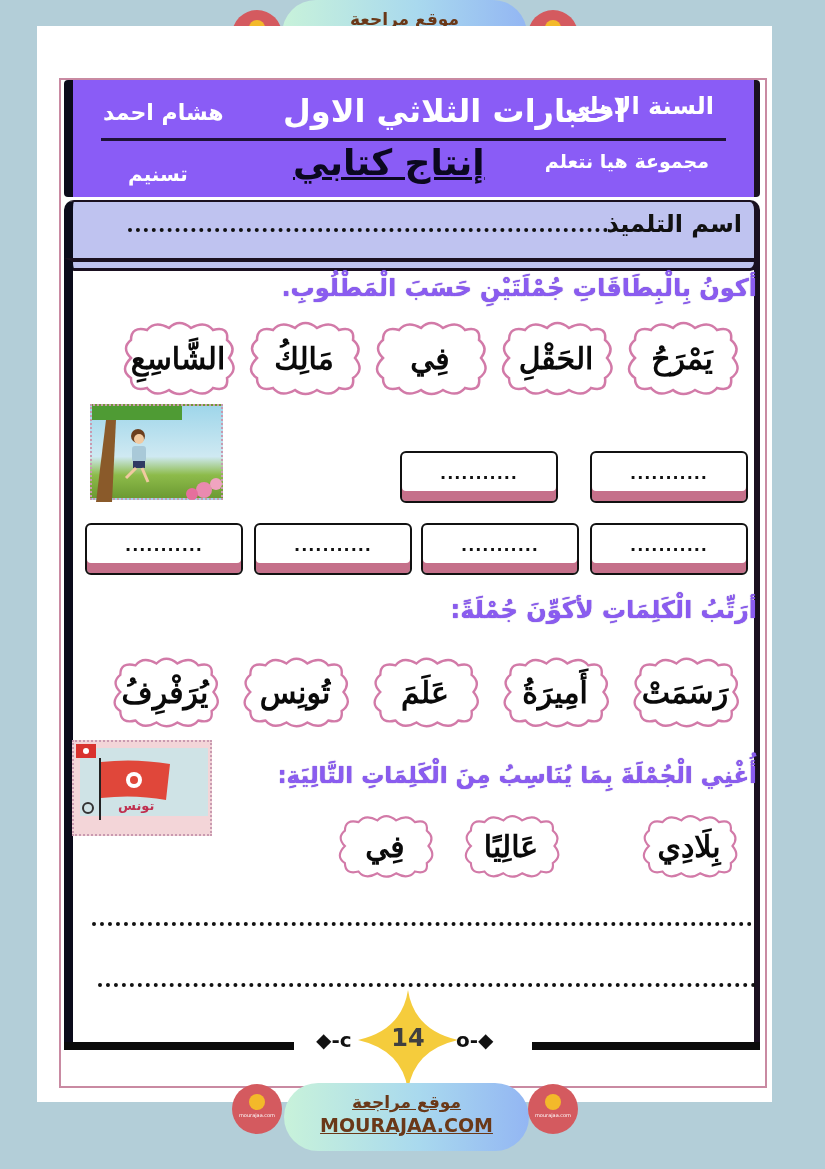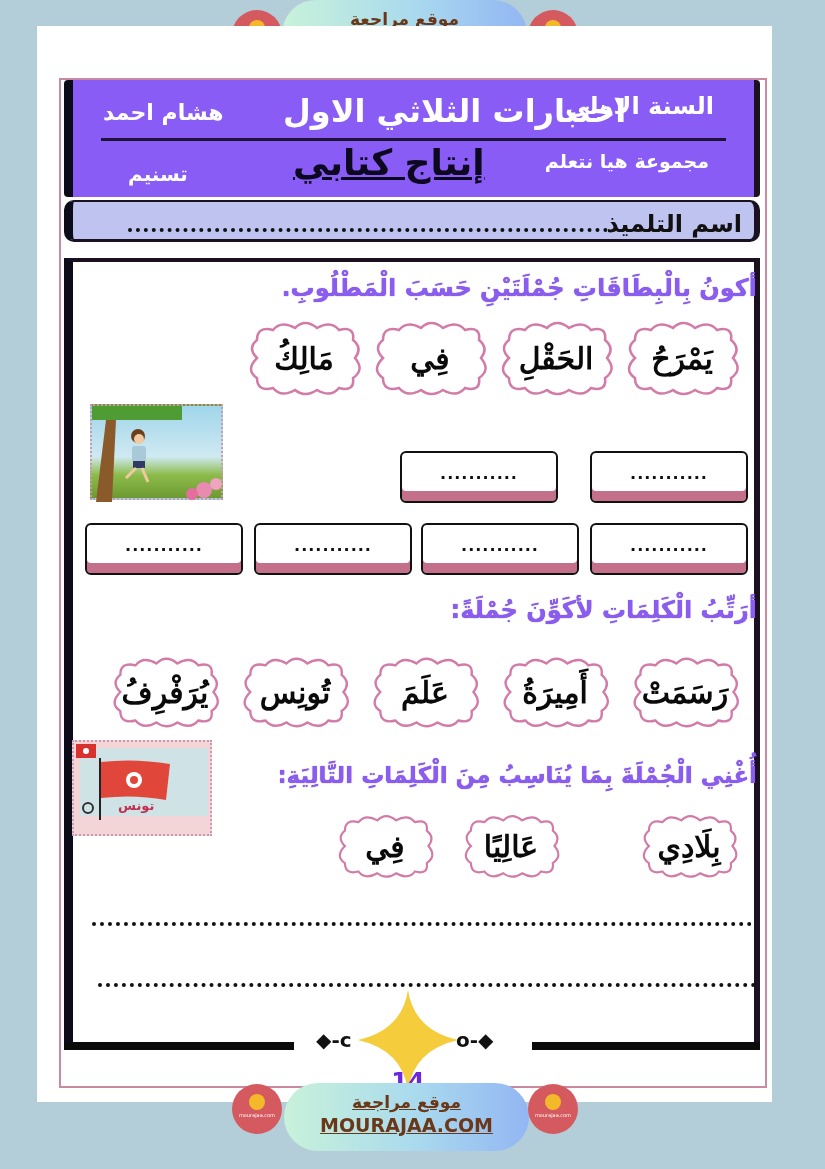--- a/index.html
+++ b/index.html
@@ -31,21 +31,21 @@
   }
   .h-text { position: absolute; font-family: "DejaVu Sans", sans-serif; font-weight: bold; white-space: nowrap; direction: rtl; }
   .h-level { right: 40px; top: 12px; font-size: 24px; }
   .h-exams { left: 210px; top: 12px; font-size: 32px; }
   .h-author { left: 30px; top: 20px; font-size: 22px; }
   .h-group { right: 45px; top: 70px; font-size: 19px; }
   .h-subject { left: 220px; top: 62px; font-size: 36px; color: #0b0820; text-decoration: underline; text-decoration-thickness: 3px; }
   .h-sub2 { left: 55px; top: 82px; font-size: 20px; }
   
   .name-bar {
-    position: absolute; left: 64px; top: 200px; width: 696px; height: 42px;
+    position: absolute; left: 64px; top: 200px; width: 696px; height: 71px;
     background: #bfc3f0;
     border-left: 9px solid #0b0b1a; border-right: 6px solid #1a1020;
     border-top: 2px solid #1a1020; border-bottom: 3px solid #1a1020;
     border-radius: 10px;
     text-align: right;
   }
   .name-label { position: absolute; right: 12px; top: 8px; font-size: 24px; font-weight: bold; color: #111; direction: rtl; }
   .name-dots { position: absolute; left: 55px; top: 26px; width: 480px; border-bottom: 4px dotted #111; }
   
   .main-box {
@@ -74,21 +74,21 @@
     display: flex; align-items: center; justify-content: center;
     font-size: 16px; letter-spacing: 1px; color: #111; font-weight: bold;
     padding-bottom: 8px;
   }
   .pic {
     position: absolute; border: 2px dotted #c99ab0;
   }
   .write-line { position: absolute; border-bottom: 4px dotted #111; }
   
   .star { position: absolute; left: 358px; top: 990px; width: 100px; height: 100px; }
-  .pg-num { position: absolute; left: 388px; top: 1024px; width: 40px; text-align: center; font-size: 24px; font-weight: bold; color: #6d28d9; margin-top: 44px; }
+  .pg-num { position: absolute; left: 388px; top: 1024px; width: 40px; text-align: center; font-size: 24px; font-weight: bold; color: #404040; }
   .pg-deco { position: absolute; font-size: 20px; color: #111; font-weight: bold; }
   
   .site-pill {
     position: absolute; width: 245px; height: 68px; border-radius: 34px;
     background: linear-gradient(90deg, #c8f2da 0%, #a9d9ee 55%, #93b6f3 100%);
     text-align: center; color: #6a3818; font-weight: bold;
   }
   .site-pill .ar { display: block; font-size: 17px; margin-top: 9px; text-decoration: underline; direction: rtl; }
   .site-pill .en { display: block; font-size: 19px; font-family: "DejaVu Sans", sans-serif; text-decoration: underline; margin-top: 2px; }
   .logo-circle {
@@ -157,20 +157,26 @@
     <svg viewBox="0 0 122 80">
         <path d="M14,40 Q4,30 14,22 Q14,8 30,12 Q38,2 52,10 Q62,0 74,10 Q88,2 96,12 Q112,8 110,22 Q120,30 112,40 Q122,52 110,60 Q112,74 96,70 Q88,80 74,72 Q62,80 52,72 Q38,80 30,70 Q14,74 14,60 Q2,52 14,40 Z" fill="#fff" stroke="#d27aa8" stroke-width="2.5"></path>
       </svg>
     <span>فِي</span>
   </div>
   <div class="cloud">
     <svg viewBox="0 0 122 80">
         <path d="M14,40 Q4,30 14,22 Q14,8 30,12 Q38,2 52,10 Q62,0 74,10 Q88,2 96,12 Q112,8 110,22 Q120,30 112,40 Q122,52 110,60 Q112,74 96,70 Q88,80 74,72 Q62,80 52,72 Q38,80 30,70 Q14,74 14,60 Q2,52 14,40 Z" fill="#fff" stroke="#d27aa8" stroke-width="2.5"></path>
       </svg>
     <span>مَالِكُ</span>
+  </div>
+  <div class="cloud">
+    <svg viewBox="0 0 122 80">
+        <path d="M14,40 Q4,30 14,22 Q14,8 30,12 Q38,2 52,10 Q62,0 74,10 Q88,2 96,12 Q112,8 110,22 Q120,30 112,40 Q122,52 110,60 Q112,74 96,70 Q88,80 74,72 Q62,80 52,72 Q38,80 30,70 Q14,74 14,60 Q2,52 14,40 Z" fill="#fff" stroke="#d27aa8" stroke-width="2.5"></path>
+      </svg>
+    <span>الشَّاسِعِ</span>
   </div>
 </div>
 
 <div class="pic" style="left:90px;top:404px;width:133px;height:96px;background:linear-gradient(180deg,#9fd6ea 0%,#cfe9f2 55%,#8dbb4a 75%,#6c9a32 100%);">
   <svg width="133" height="96" viewBox="0 0 133 96">
     <rect x="0" y="0" width="90" height="14" fill="#4f9b34"></rect>
     <path d="M4,96 L14,14 L24,14 L20,96 Z" fill="#8a5a2a"></path>
     <circle cx="46" cy="30" r="7" fill="#6b3e1e"></circle>
     <circle cx="47" cy="33" r="5" fill="#f1c9a0"></circle>
     <rect x="40" y="40" width="14" height="16" rx="3" fill="#a9c9d8"></rect>

